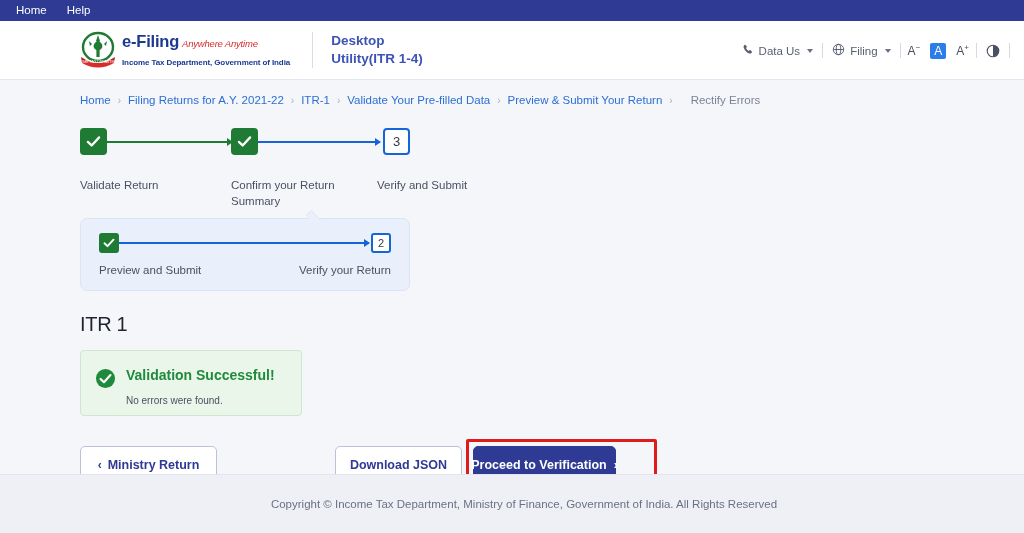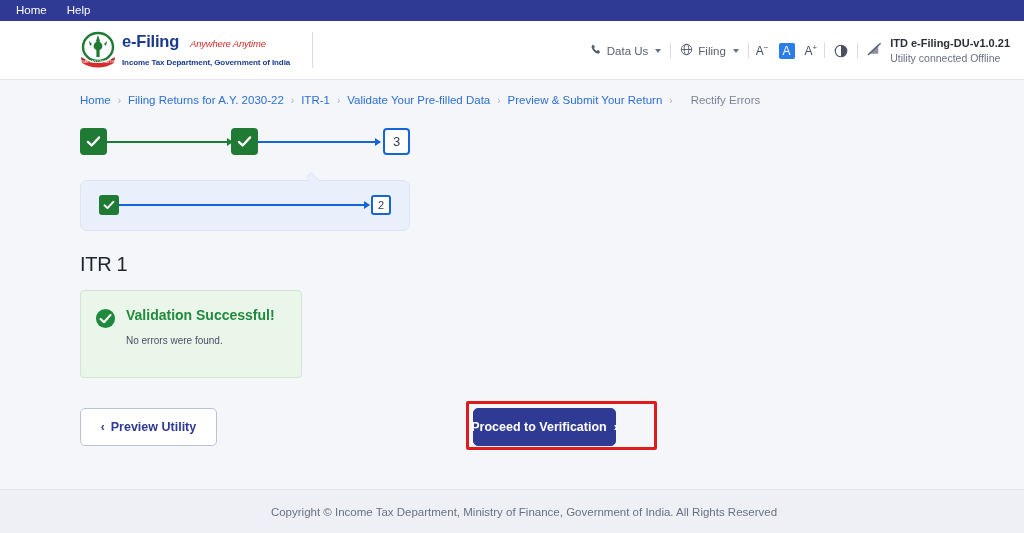--- a/index.html
+++ b/index.html
@@ -35,21 +35,21 @@
     align-items: center;
     position: relative;
   }
   .brand { display: flex; align-items: center; margin-left: 80px; }
 
   .emblem { width: 36px; height: 40px; position: relative; flex: none; }
 
   .logo-text { margin-left: 6px; }
   .logo-line1 {
     font-size: 16.5px; color: #1a3a8f; font-weight: 600; letter-spacing: -0.2px;
-    display: flex; align-items: baseline; gap: 11px;
+    display: flex; align-items: baseline; gap: 3px;
   }
   .logo-line1 .tag {
     font-size: 9.5px; color: #d92b2b; font-style: italic; font-weight: 400;
   }
   .logo-rule { height: 1.5px; background: #1f7a3a; width: 178px; margin: 1px 0 1px 0; }
   .logo-line2 { font-size: 8px; color: #1a3a8f; font-weight: 600; letter-spacing: -0.1px; }
 
   .hdr-divider {
     width: 1px; height: 36px; background: #d8dce8; margin: 0 18px 0 22px;
   }
@@ -154,21 +154,21 @@
   .sublabels { position: relative; height: 16px; margin-top: 6px; }
   .sublabels .l { position: absolute; left: 0; font-size: 11.5px; color: #4a5062; }
   .sublabels .r { position: absolute; right: 0; font-size: 11.5px; color: #4a5062; }
 
   
   .itr-title {
     margin-left: 80px; margin-top: 22px;
     font-size: 20px; color: #1f2430; font-weight: 400; letter-spacing: -0.3px;
   }
   .alert {
-    margin-left: 80px; margin-top: 14px; width: 222px; height: 88px;
+    margin-left: 80px; margin-top: 14px; width: 222px; height: 66px;
     background: #eaf6ea; border: 1px solid #cfe6cf; border-radius: 4px;
     display: flex; align-items: flex-start; gap: 10px; padding: 16px 14px;
   }
   .alert .ic { flex: none; width: 21px; height: 21px; margin-top: 1px; }
   .alert-t {
     font-size: 14px; color: #1f8a3c; font-weight: 700; line-height: 1.2;
   }
   .alert-s { font-size: 10px; color: #4a5062; margin-top: 11px; }
 
   
@@ -189,21 +189,21 @@
   #btn-preview { left: 0; width: 137px; gap: 6px; }
   #btn-json { left: 255px; width: 127px; }
   #btn-proceed { left: 393px; width: 143px; gap: 7px; }
   .hilite {
     position: absolute; left: 386px; top: -3px; width: 191px; height: 49px;
     border: 3px solid #e01b1b; border-radius: 2px; pointer-events: none;
   }
 
   
   .footer {
-    position: absolute; left: 0; bottom: 0; width: 1024px; height: 44px;
+    position: absolute; left: 0; bottom: 0; width: 1024px; height: 59px;
     background: #eef0f6; border-top: 1px solid #e2e5ef;
     display: flex; align-items: center; justify-content: center; padding-left: 24px;
   }
   .footer span { font-size: 11.5px; color: #6a7183; }
 </style>
 </head>
 <body>
 
 <div class="menubar">
   <span class="mi">Home</span>
@@ -234,20 +234,24 @@
         <span>e-Filing</span>
         <span class="tag">Anywhere Anytime</span>
       </span>
       <span class="logo-rule"></span>
       <span class="logo-line2">Income Tax Department, Government of India</span>
     </span>
   </div>
 
   <span class="hdr-divider"></span>
 
+  <div class="util-title">
+    <div>Desktop</div>
+    <div>Utility(ITR 1-4)</div>
+  </div>
 
   <div class="hdr-right">
 
     <div class="hr-item">
       <span>
         <svg width="12" height="12" viewBox="0 0 16 16" fill="#5a6072">
           <path d="M3.2 1.4c.4-.4 1-.4 1.4 0l1.6 1.7c.4.4.4 1 0 1.4l-.9.9c.8 1.7 2.1 3 3.8 3.8l.9-.9c.4-.4 1-.4 1.4 0l1.7 1.6c.4.4.4 1 0 1.4l-1 1c-.5.5-1.3.7-2 .4C7 12.4 3.6 9 2.1 4.4c-.2-.7 0-1.5.5-2z"></path>
         </svg>
       </span>
       <span>Data Us</span>
@@ -278,40 +282,28 @@
 
     <span class="hr-item">
       <svg width="14" height="14" viewBox="0 0 16 16">
         <circle cx="8" cy="8" r="6.6" fill="none" stroke="#4a5062" stroke-width="1.3"></circle>
         <path d="M8 1.4 A6.6 6.6 0 0 1 8 14.6 Z" fill="#4a5062"></path>
       </svg>
     </span>
 
     <span class="hr-sep"></span>
 
-    <div class="ver-wrap">
-      <span>
-        <svg width="17" height="17" viewBox="0 0 18 18">
-          <path d="M2.5 13.5 L13 3.5 L13 13.5 Z" fill="#8a90a0"></path>
-          <line x1="2" y1="14.8" x2="15.5" y2="2.4" stroke="#5a6072" stroke-width="1.5"></line>
-        </svg>
-      </span>
-      <span class="ver-txt">
-        <div class="ver-t1">ITD e-Filing-DU-v1.0.21</div>
-        <div class="ver-t2">Utility connected Offline</div>
-      </span>
-    </div>
 
   </div>
 </div>
 
 <div class="breadcrumb">
   <span class="bc-link">Home</span>
   <span class="bc-sep">›</span>
-  <span class="bc-link">Filing Returns for A.Y. 2030-22</span>
+  <span class="bc-link">Filing Returns for A.Y. 2021-22</span>
   <span class="bc-sep">›</span>
   <span class="bc-link">ITR-1</span>
   <span class="bc-sep">›</span>
   <span class="bc-link">Validate Your Pre-filled Data</span>
   <span class="bc-sep">›</span>
   <span class="bc-link">Preview &amp; Submit Your Return</span>
   <span class="bc-sep">›</span>
   <span class="bc-cur">Rectify Errors</span>
 </div>
 
@@ -336,35 +328,44 @@
           </svg>
       </div>
     </div>
 
     <div class="node" style="left:303px;">
       <div class="box-num">3</div>
     </div>
 
   </div>
 
+  <div class="step-labels">
+    <span class="slabel" style="left:0px; width:130px;">Validate Return</span>
+    <span class="slabel" style="left:151px; width:110px;">Confirm your Return Summary</span>
+    <span class="slabel" style="left:297px; width:120px;">Verify and Submit</span>
+  </div>
 </div>
 
 <div class="subpanel">
   <span class="ptr"></span>
 
   <div class="subrow">
     <div class="subconn"></div>
     <div class="box-done-sm">
       <svg viewBox="0 0 16 16">
           <path d="M2 8.4 L6 12.2 L14 3.6" fill="none" stroke="#ffffff" stroke-width="2.6" stroke-linecap="round" stroke-linejoin="round"></path>
         </svg>
     </div>
     <div class="box-num-sm">2</div>
   </div>
 
+  <div class="sublabels">
+    <span class="l">Preview and Submit</span>
+    <span class="r">Verify your Return</span>
+  </div>
 </div>
 
 <div class="itr-title">ITR 1</div>
 
 <div class="alert">
   <span class="ic">
     <svg viewBox="0 0 22 22">
       <circle cx="11" cy="11" r="10" fill="#1f8a3c"></circle>
       <path d="M5.8 11.4 L9.4 14.9 L16.2 7.4" fill="none" stroke="#ffffff" stroke-width="2.2" stroke-linecap="round" stroke-linejoin="round"></path>
     </svg>
@@ -372,23 +373,26 @@
   <span>
     <div class="alert-t">Validation Successful!</div>
     <div class="alert-s">No errors were found.</div>
   </span>
 </div>
 
 <div class="btnrow">
 
   <div class="btn btn-outline" id="btn-preview">
     <span class="chev">‹</span>
-    <span>Preview Utility</span>
-  </div>
-
+    <span>Ministry Return</span>
+  </div>
+
+  <div class="btn btn-outline" id="btn-json">
+    <span>Download JSON</span>
+  </div>
 
   <div class="btn btn-primary" id="btn-proceed">
     <span>Proceed to Verification</span>
     <span class="chev">›</span>
   </div>
 
   <div class="hilite"></div>
 </div>
 
 <div class="footer">

